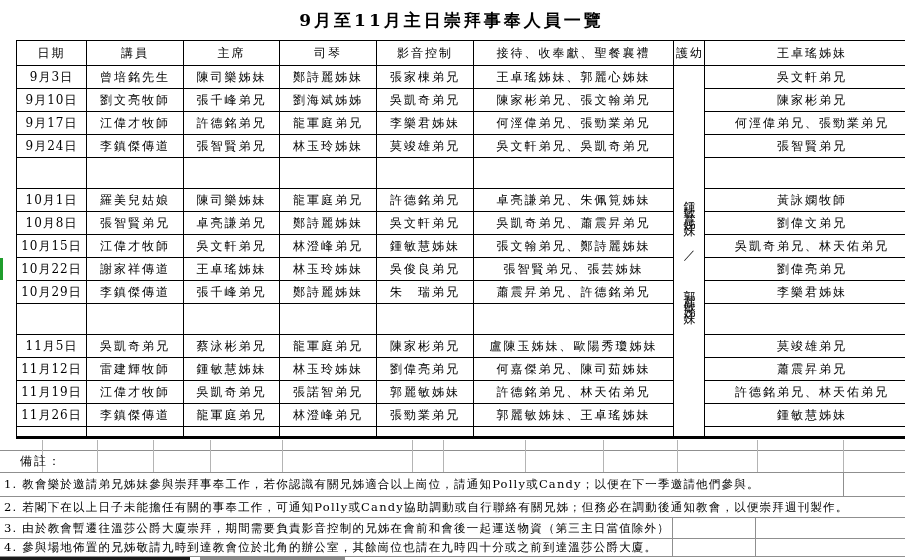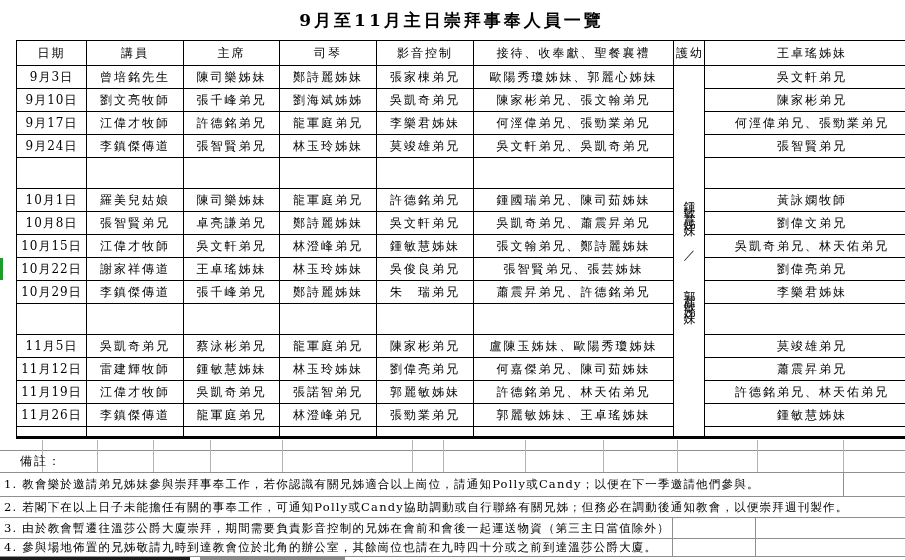--- a/index.html
+++ b/index.html
@@ -89,21 +89,21 @@
         <th>王卓瑤姊妹</th>
       </tr>
     </thead>
     <tbody id="roster-body">
         <tr>
           <td class="date">9月3日</td>
           <td>曾培銘先生</td>
           <td>陳司樂姊妹</td>
           <td>鄭詩麗姊妹</td>
           <td>張家棟弟兄</td>
-          <td>歐陽秀瓊姊妹、郭麗心姊妹</td>
+          <td>王卓瑤姊妹、郭麗心姊妹</td>
           <td rowspan="16" class="nursery">鍾敏慧姊妹 ／ 郭麗敏姊妹</td>
           <td>吳文軒弟兄</td>
         </tr>
         <tr>
           <td class="date">9月10日</td>
           <td>劉文亮牧師</td>
           <td>張千峰弟兄</td>
           <td>劉海斌姊姊</td>
           <td>吳凱奇弟兄</td>
           <td>陳家彬弟兄、張文翰弟兄</td>
@@ -135,21 +135,21 @@
           <td></td>
           <td></td>
           <td></td>
         </tr>
         <tr>
           <td class="date">10月1日</td>
           <td>羅美兒姑娘</td>
           <td>陳司樂姊妹</td>
           <td>龍軍庭弟兄</td>
           <td>許德銘弟兄</td>
-          <td>鍾國瑞弟兄、陳司茹姊妹</td>
+          <td>卓亮謙弟兄、朱佩筧姊妹</td>
           <td>黃詠嫻牧師</td>
         </tr>
         <tr>
           <td class="date">10月8日</td>
           <td>張智賢弟兄</td>
           <td>卓亮謙弟兄</td>
           <td>鄭詩麗姊妹</td>
           <td>吳文軒弟兄</td>
           <td>吳凱奇弟兄、蕭震昇弟兄</td>
           <td>劉偉文弟兄</td>

